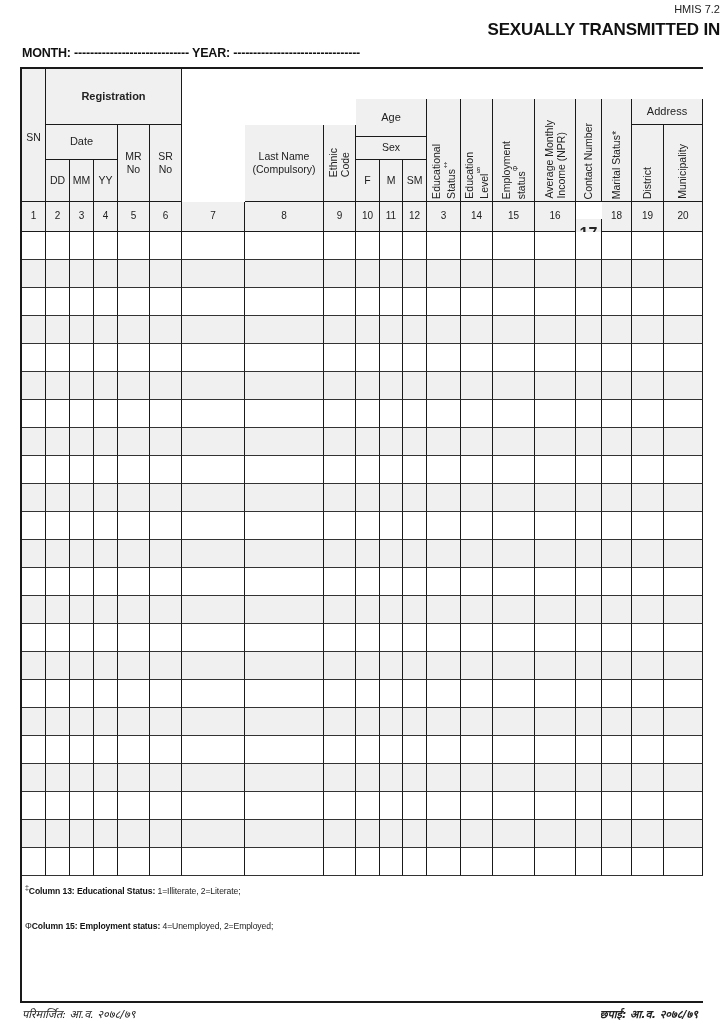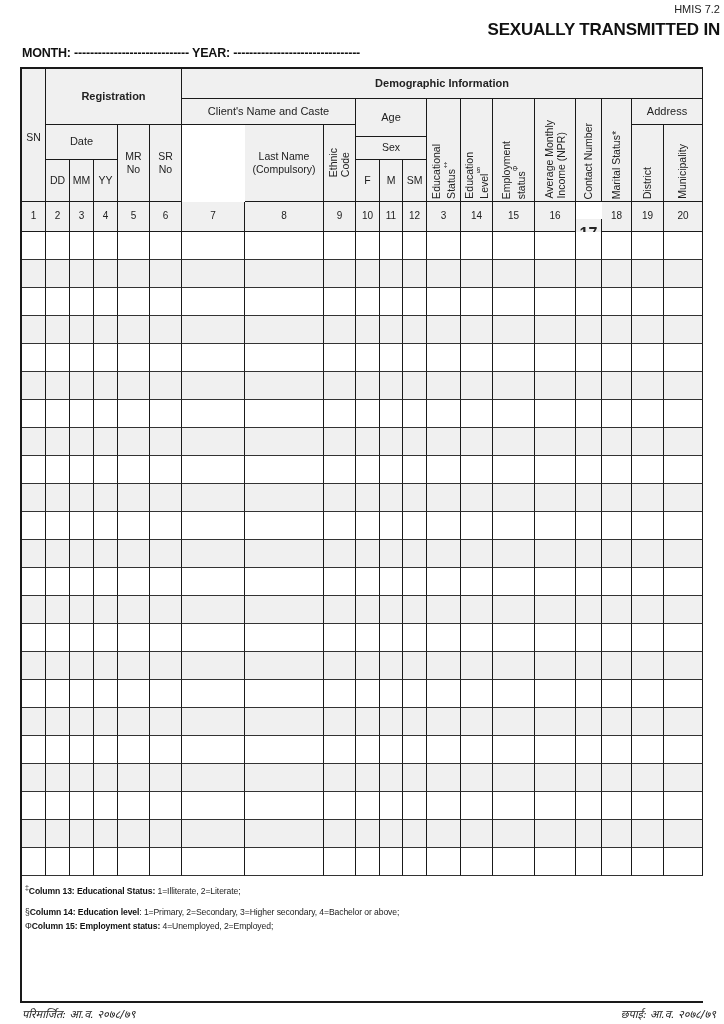--- a/index.html
+++ b/index.html
@@ -57,22 +57,20 @@
 
   <div class="cell" style="left:96px;top:56px;width:32px;height:77px;flex-direction:column;">
     <span>MR</span>
     <span>No</span>
   </div>
   <div class="cell" style="left:128px;top:56px;width:32px;height:77px;flex-direction:column;">
     <span>SR</span>
     <span>No</span>
   </div>
 
-  <div class="cell bold" style="left:160px;top:0;width:521px;height:30px;">Demographic Information</div>
-  <div class="cell" style="left:160px;top:30px;width:174px;height:26px;font-size:11px;">Client's Name and Caste</div>
   <div class="cell" style="left:223px;top:56px;width:79px;height:77px;flex-direction:column;">
     <span>Last Name</span>
     <span>(Compulsory)</span>
   </div>
   <div class="cell" style="left:302px;top:56px;width:32px;height:77px;">
     <span class="vert-wrap"><span>Ethnic</span><br><span>Code</span></span>
   </div>
 
   <div class="cell" style="left:334px;top:30px;width:71px;height:38px;font-size:11px;">Age</div>
   <div class="cell" style="left:334px;top:68px;width:71px;height:23px;">Sex</div>
@@ -588,18 +586,17 @@
       <div class="bcell row-odd" style="left: 513px; top: 779px; width: 41px; height: 28px;"></div>
       <div class="bcell row-odd" style="left: 554px; top: 779px; width: 26px; height: 28px;"></div>
       <div class="bcell row-odd" style="left: 580px; top: 779px; width: 30px; height: 28px;"></div>
       <div class="bcell row-odd" style="left: 610px; top: 779px; width: 32px; height: 28px;"></div>
       <div class="bcell row-odd" style="left: 642px; top: 779px; width: 39px; height: 28px;"></div>
     </div>
 </div>
 
 <div id="notes-box">
   <div class="note" style="top:8px;"><sup>‡</sup><b>Column 13: Educational Status:</b><span> 1=Illiterate, 2=Literate;</span></div>
-  <div class="note" style="top:31px;"><span>§</span><b>Column 14: Education level</b><span>: 1=Primary, 2=Secondary, 3=Higher secondary, 4=Bachelor or above;</span></div>
   <div class="note" style="top:45px;"><span>Φ</span><b>Column 15: Employment status:</b><span> 4=Unemployed, 2=Employed;</span></div>
 </div>
 
 <div class="foot" style="left:22px;">परिमार्जित: आ.व. २०७८/७९</div>
-<div class="foot" style="right:8px;">छपाई: आ.व. २०७८/७९</div>
+<div class="foot" style="right:26px;font-weight:bold;">छपाई: आ.व. २०७८/७९</div>
 
 </body></html>

